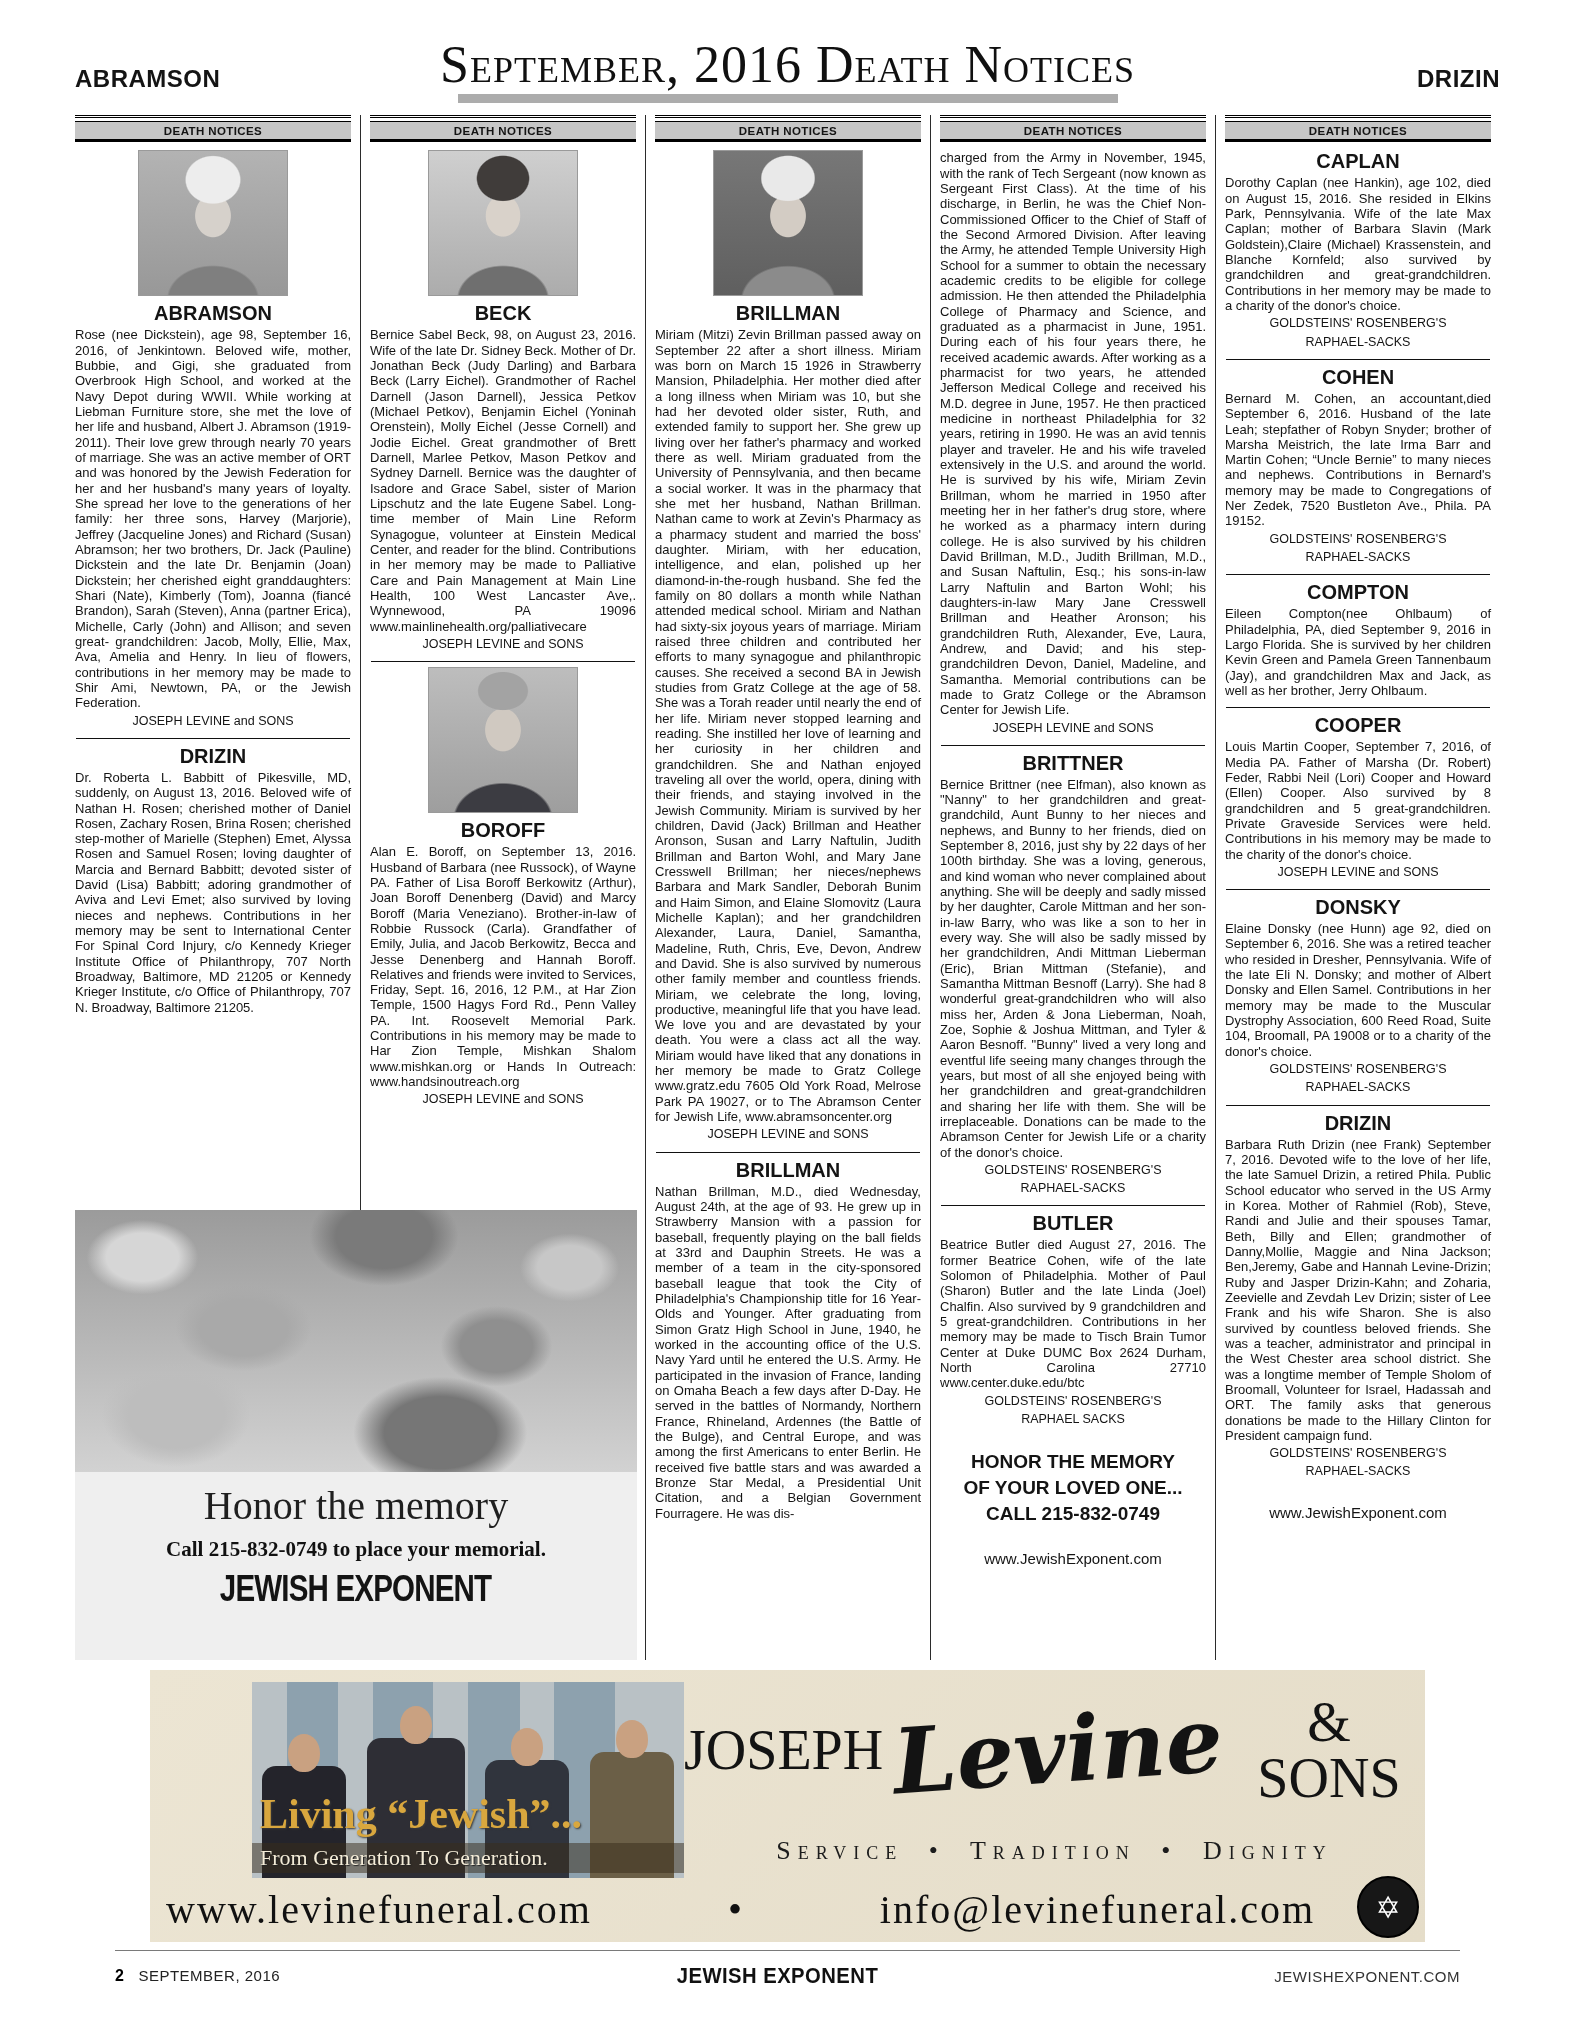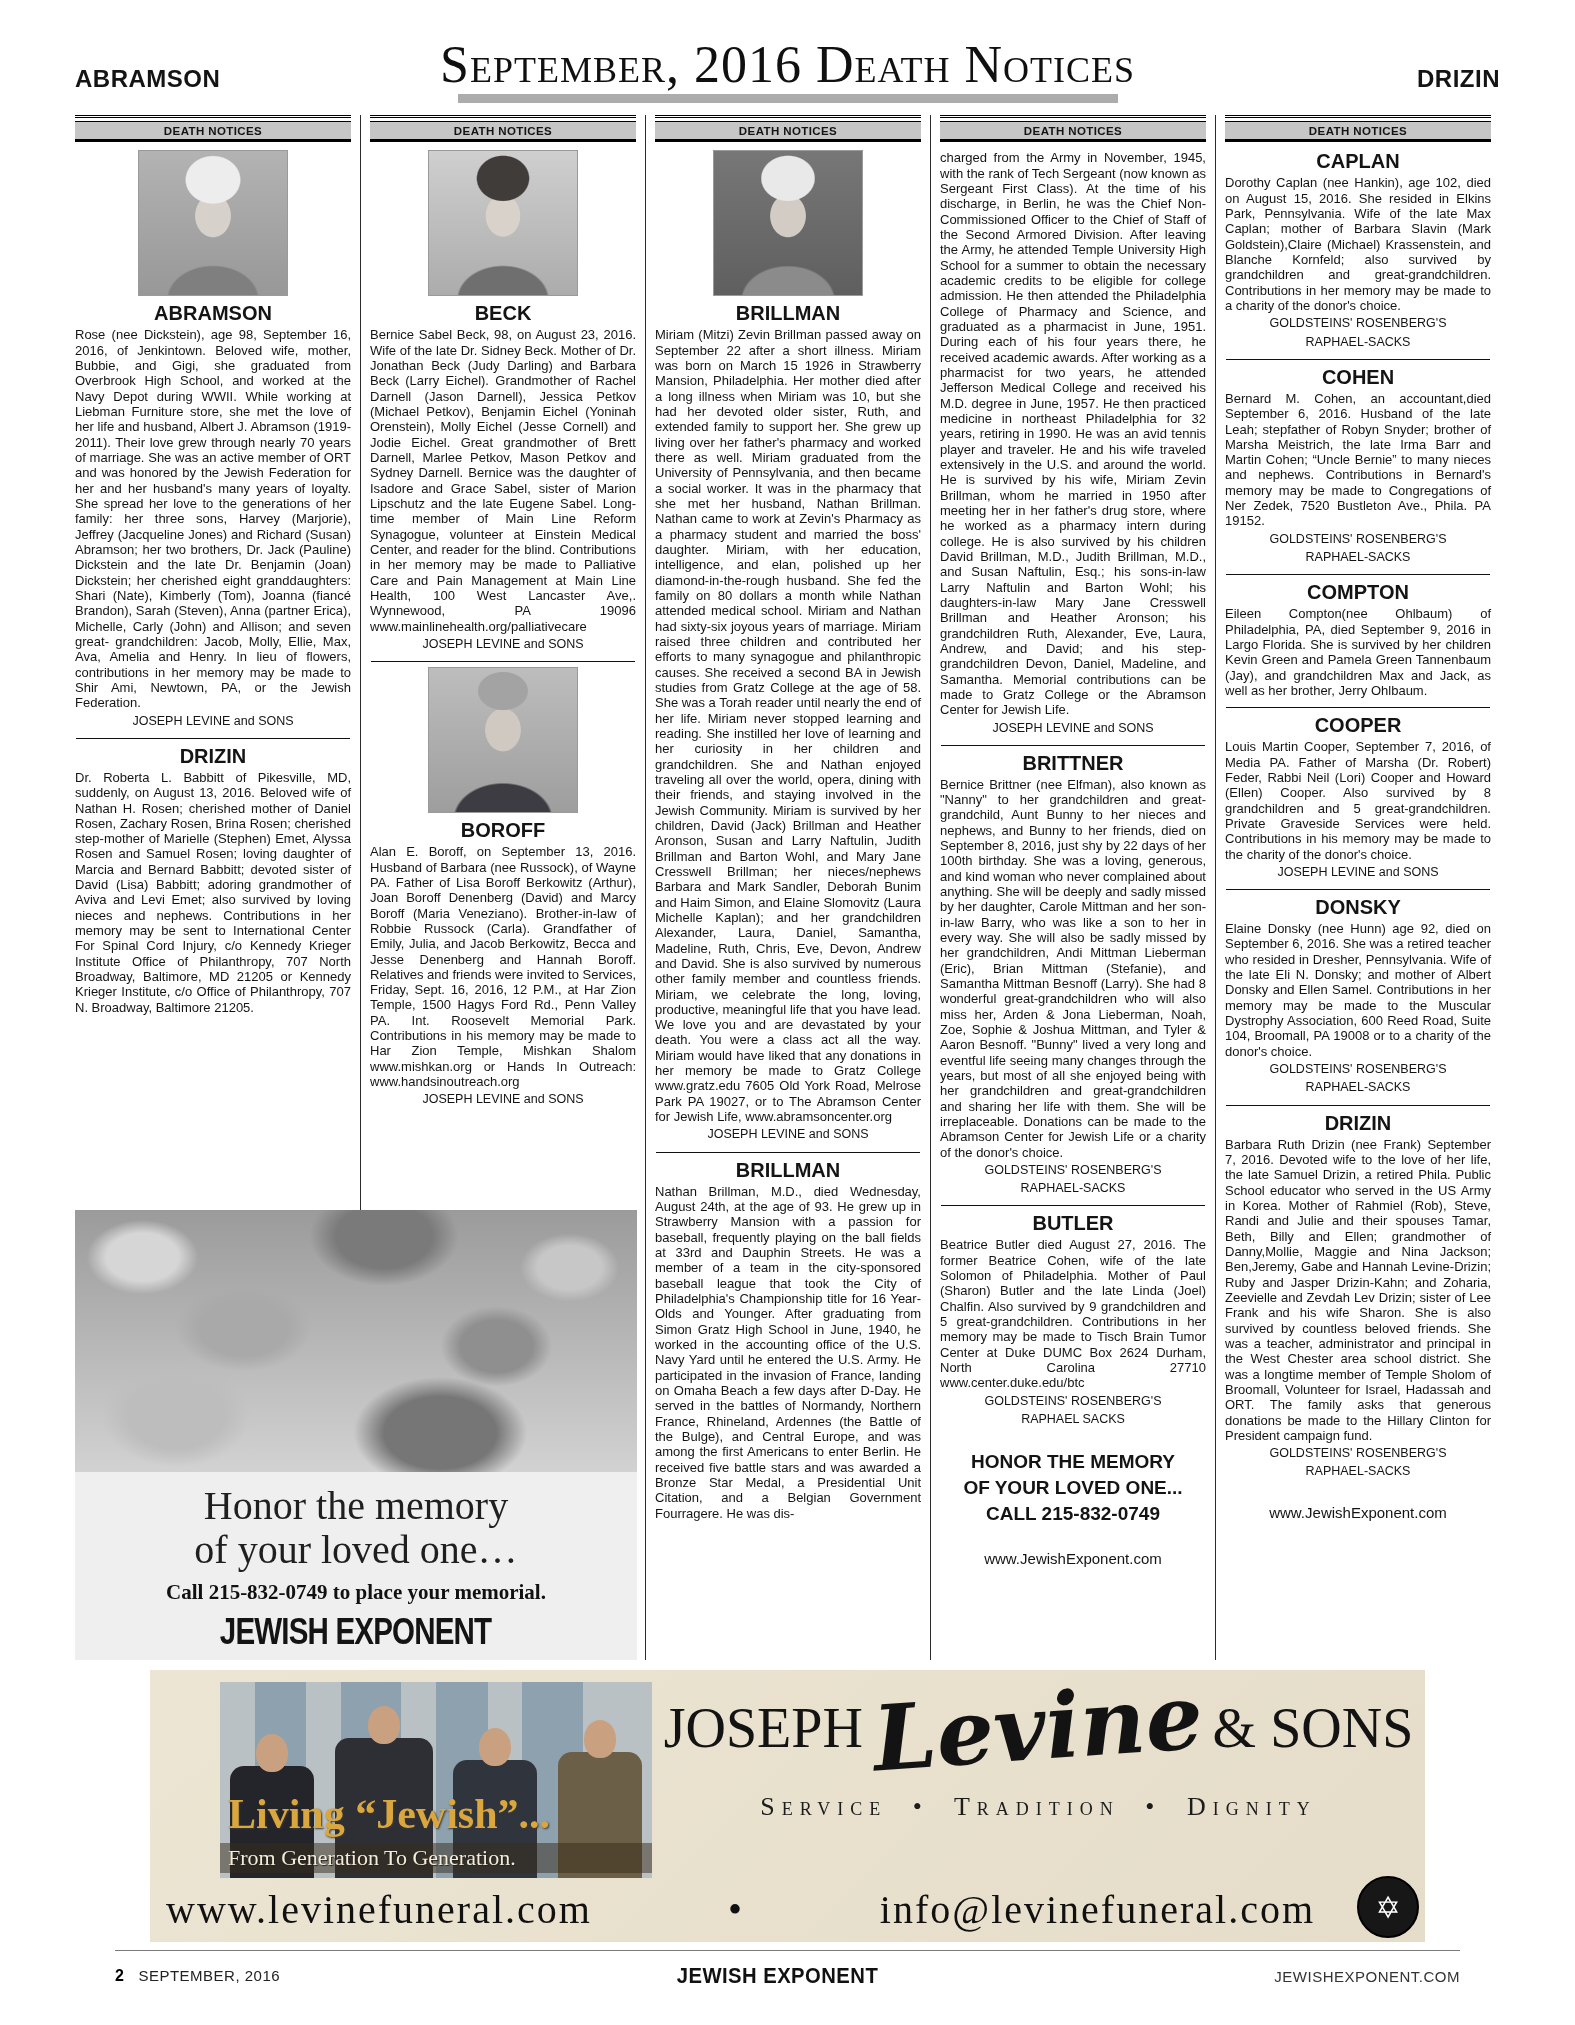--- a/index.html
+++ b/index.html
@@ -66,21 +66,21 @@
   .mem-text{height:188px;text-align:center;background:#efefef;padding-top:12px}
   .mem-l1,.mem-l2{font-family:"Liberation Serif",serif;font-size:40px;line-height:1.08;color:#1f1f1f}
   .mem-call{font-family:"Liberation Serif",serif;font-weight:bold;font-size:21px;margin-top:9px;color:#111}
   .mem-brand{font-size:36px;font-weight:bold;letter-spacing:-1px;margin-top:6px;display:inline-block;
              transform:scaleX(.82);white-space:nowrap}
 
   
   .levine-ad{margin:10px 75px 0;height:272px;position:relative;
              background:linear-gradient(135deg,#ece5d3,#e5ddc9);padding-top:12px}
   .lev-top{display:flex}
-  .lev-photo{margin-left:70px;width:432px;height:196px;position:relative;overflow:hidden;
+  .lev-photo{margin-left:102px;width:432px;height:196px;position:relative;overflow:hidden;
              background:linear-gradient(90deg,#b9c1c5 0 8%,#8da1ae 8% 20%,#b9c1c5 20% 28%,#8da1ae 28% 42%,
              #b9c1c5 42% 50%,#8da1ae 50% 62%,#b9c1c5 62% 70%,#8da1ae 70% 84%,#b9c1c5 84% 100%)}
   .lev-men{position:absolute;bottom:0;left:0;right:0;height:100%;display:flex;
            justify-content:space-around;align-items:flex-end}
   .man{display:flex;flex-direction:column;align-items:center}
   .man .head{width:32px;height:38px;border-radius:50% 50% 46% 46%;background:#c9a181;margin-bottom:-6px;z-index:1}
   .man .torso{width:84px;height:112px;border-radius:14px 14px 0 0;background:#24242b}
   .man.m2 .torso{width:98px;height:140px;background:#2e2e35}
   .man.m3 .torso{background:#30343d;height:118px}
   .man.m4 .torso{background:#6b5f47;height:126px}
@@ -217,21 +217,20 @@
         <div class="nname">DRIZIN</div>
         <div class="nbody">Barbara Ruth Drizin (nee Frank) September 7, 2016. Devoted wife to the love of her life, the late Samuel Drizin, a retired Phila. Public School educator who served in the US Army in Korea. Mother of Rahmiel (Rob), Steve, Randi and Julie and their spouses Tamar, Beth, Billy and Ellen; grandmother of Danny,Mollie, Maggie and Nina Jackson; Ben,Jeremy, Gabe and Hannah Levine-Drizin; Ruby and Jasper Drizin-Kahn; and Zoharia, Zeevielle and Zevdah Lev Drizin; sister of Lee Frank and his wife Sharon. She is also survived by countless beloved friends. She was a teacher, administrator and principal in the West Chester area school district. She was a longtime member of Temple Sholom of Broomall, Volunteer for Israel, Hadassah and ORT. The family asks that generous donations be made to the Hillary Clinton for President campaign fund.</div>
         <div class="nsign">GOLDSTEINS' ROSENBERG'S</div>
         <div class="nsign">RAPHAEL-SACKS</div>
         <div class="siteline">www.JewishExponent.com</div>
       </div>
       <div class="memorial-ad">
       <div class="mem-photo"></div>
       <div class="mem-text">
         <div class="mem-l1">Honor the memory</div>
-        <div class="mem-l2">of your loved one…</div>
         <div class="mem-call">Call 215-832-0749 to place your memorial.</div>
         <div><span class="mem-brand">JEWISH EXPONENT</span></div>
       </div>
     </div>
   </div>
 
   <div class="levine-ad">
     <div class="lev-top">
       <div class="lev-photo">
         <div class="lev-men">

